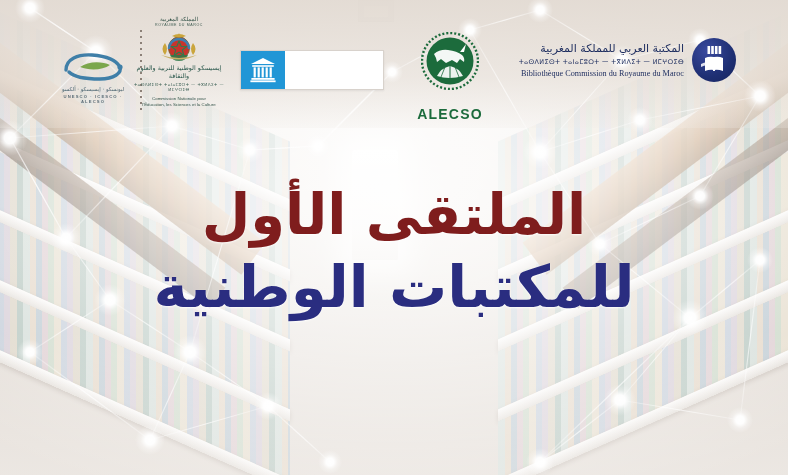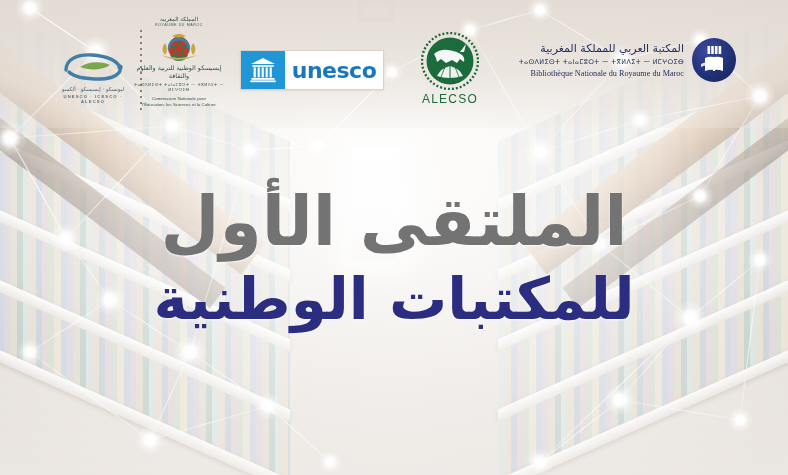--- a/index.html
+++ b/index.html
@@ -175,21 +175,21 @@
     color:#1b77bd; font-size:22px; font-weight:bold; letter-spacing:-.5px;
     font-family:"DejaVu Sans", sans-serif;
   }
 
   
   .logo-alecso{
     position:absolute; left:408px; top:32px; width:84px; text-align:center;
   }
   .alecso-seal{ width:58px; height:58px; margin:0 auto; display:block; }
   .alecso-name{
-    font-size:12px; font-weight:normal; color:#1c6b3c; letter-spacing:1.2px; margin-top:2px;
+    font-size:14px; font-weight:bold; color:#1c6b3c; letter-spacing:1.2px; margin-top:16px;
   }
 
   
   .logo-bnrm{
     position:absolute; left:488px; top:38px; width:248px;
     display:flex; align-items:center; justify-content:flex-end; gap:8px;
   }
   .bnrm-text{ text-align:right; }
   .bnrm-ar{ font-size:11px; color:#1c2c5e; font-family:"DejaVu Sans", sans-serif; line-height:1.25;}
   .bnrm-tif{ font-size:6.4px; color:#1c2c5e; letter-spacing:.4px; margin-top:2px; font-family:"DejaVu Sans", sans-serif;}
@@ -201,21 +201,21 @@
   }
 
   
   .titles{
     position:absolute; left:0; right:0; top:186px;
     text-align:center; z-index:7;
     font-family:"DejaVu Sans", sans-serif;
     direction:rtl;
   }
   .t-line1{
-    font-size:68px; font-weight:bold; color:#737373;
+    font-size:56px; font-weight:bold; color:#7f1d1d;
     line-height:1.05; letter-spacing:1px;
     text-shadow:0 1px 2px rgba(255,255,255,.85);
   }
   .t-line2{
     font-size:58px; font-weight:bold; color:#2a2d80;
     line-height:1.12; margin-top:10px; letter-spacing:1px;
     text-shadow:0 1px 2px rgba(255,255,255,.8);
     text-align:center;
   }
   .t-line3{
@@ -411,41 +411,40 @@
           <rect x="3.2" y="8.2" width="21.6" height="1.6" fill="#ffffff"></rect>
           <rect x="4.6" y="10.4" width="2.2" height="10" fill="#ffffff"></rect>
           <rect x="8.6" y="10.4" width="2.2" height="10" fill="#ffffff"></rect>
           <rect x="12.6" y="10.4" width="2.2" height="10" fill="#ffffff"></rect>
           <rect x="16.6" y="10.4" width="2.2" height="10" fill="#ffffff"></rect>
           <rect x="20.6" y="10.4" width="2.2" height="10" fill="#ffffff"></rect>
           <rect x="2.4" y="21" width="23.2" height="1.8" fill="#ffffff"></rect>
           <rect x="1.4" y="23.4" width="25.2" height="1.8" fill="#ffffff"></rect>
         </svg>
       </div>
-      <div class="unesco-word">unesco</div>
     </div>
 
     <div class="logo-alecso">
       <svg class="alecso-seal" viewBox="0 0 58 58">
         <circle cx="29" cy="29" r="28" fill="none" stroke="#1c6b3c" stroke-width="2.4" stroke-dasharray="2 2"></circle>
         <circle cx="29" cy="29" r="23.5" fill="#1c6b3c"></circle>
         <path d="M13,22 q6,-5 14,-4 q9,1 14,5 q3,3 2,7 l-4,-3 -3,4 -5,-3 -6,3 -5,-4 -4,3 q-1,-5 -3,-8 Z" fill="#ffffff" opacity=".95"></path>
         <path d="M29,34 q-9,2 -13,10 q12,4 26,0 q-4,-8 -13,-10 Z" fill="#ffffff" opacity=".92"></path>
         <path d="M29,34 L29,46" stroke="#1c6b3c" stroke-width="1"></path>
         <path d="M24,35 L20,45 M34,35 L38,45" stroke="#1c6b3c" stroke-width=".8"></path>
         <path d="M39,20 L45,12 L43,20 Z" fill="#ffffff"></path>
       </svg>
       <div class="alecso-name">ALECSO</div>
     </div>
 
     <div class="logo-bnrm">
       <div class="bnrm-text">
         <div class="bnrm-ar">المكتبة العربي للمملكة المغربية</div>
         <div class="bnrm-tif">ⵜⴰⵙⴷⵍⵉⵙⵜ ⵜⴰⵏⴰⵎⵓⵔⵜ ⼀ ⵜⴳⵍⴷⵉⵜ ⼀ ⵍⵎⵖⵔⵉⴱ</div>
-        <div class="bnrm-fr">Bibliothèque Nationale du Royaume du Maroc</div>
+        <div class="bnrm-fr">Bibliothèque Commission du Royaume du Maroc</div>
       </div>
       <div class="bnrm-mark">
         <svg width="30" height="32" viewBox="0 0 30 32">
           <rect x="8.5" y="2" width="2.6" height="8" fill="#ffffff"></rect>
           <rect x="12.2" y="2" width="2.6" height="8" fill="#ffffff"></rect>
           <rect x="15.9" y="2" width="2.6" height="8" fill="#ffffff"></rect>
           <rect x="19.6" y="2" width="2.6" height="8" fill="#ffffff"></rect>
           <path d="M15,13 L15,27" stroke="#ffffff" stroke-width="2"></path>
           <path d="M15,13 q-5,-1 -9,1 l0,13 q5,-2 9,-1 Z" fill="#ffffff"></path>
           <path d="M15,13 q5,-1 9,1 l0,13 q-5,-2 -9,-1 Z" fill="#ffffff"></path>

